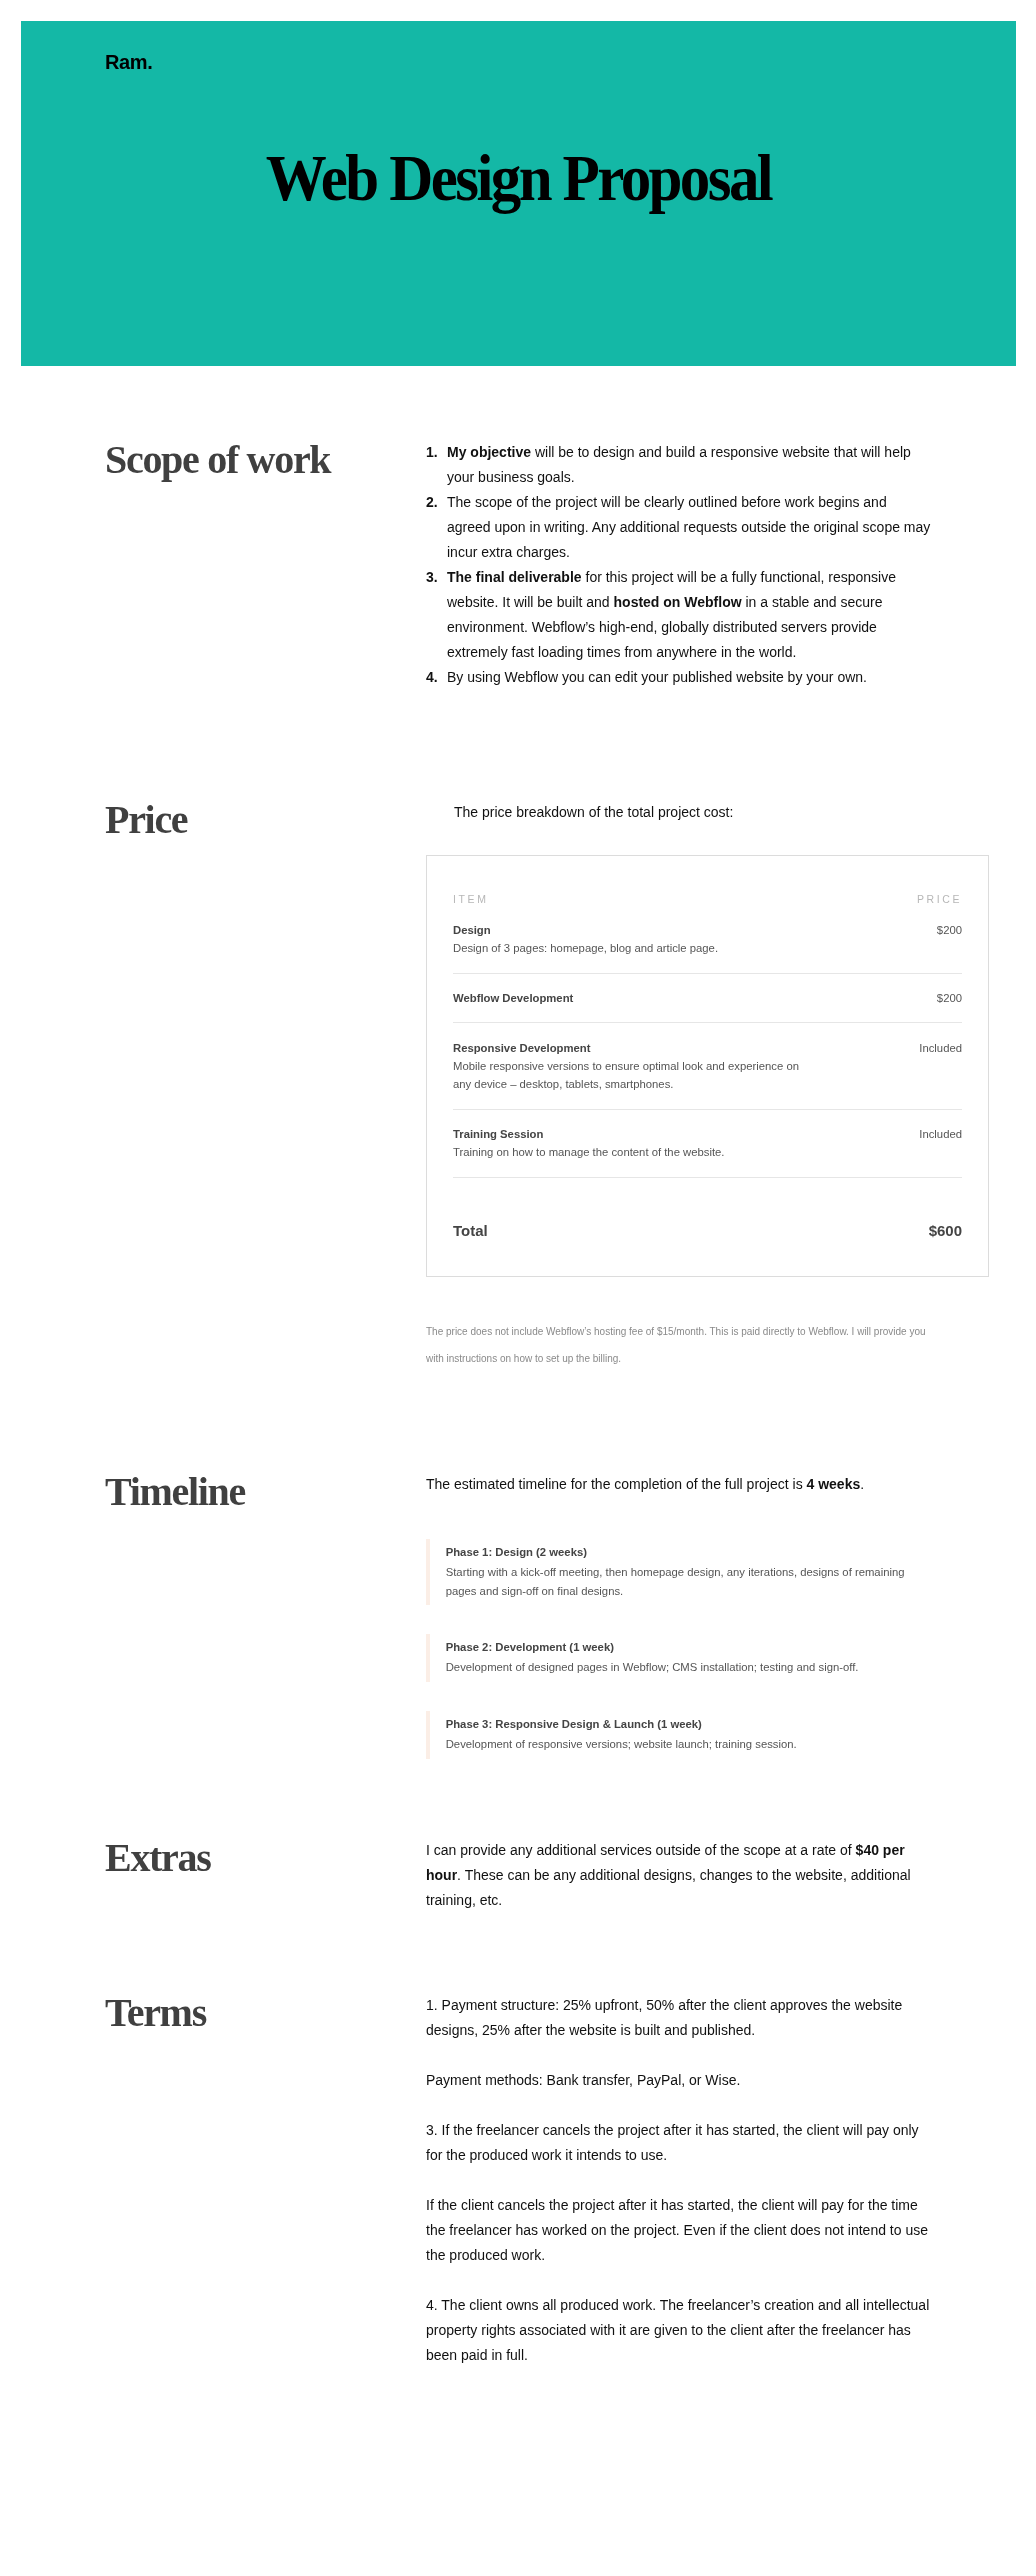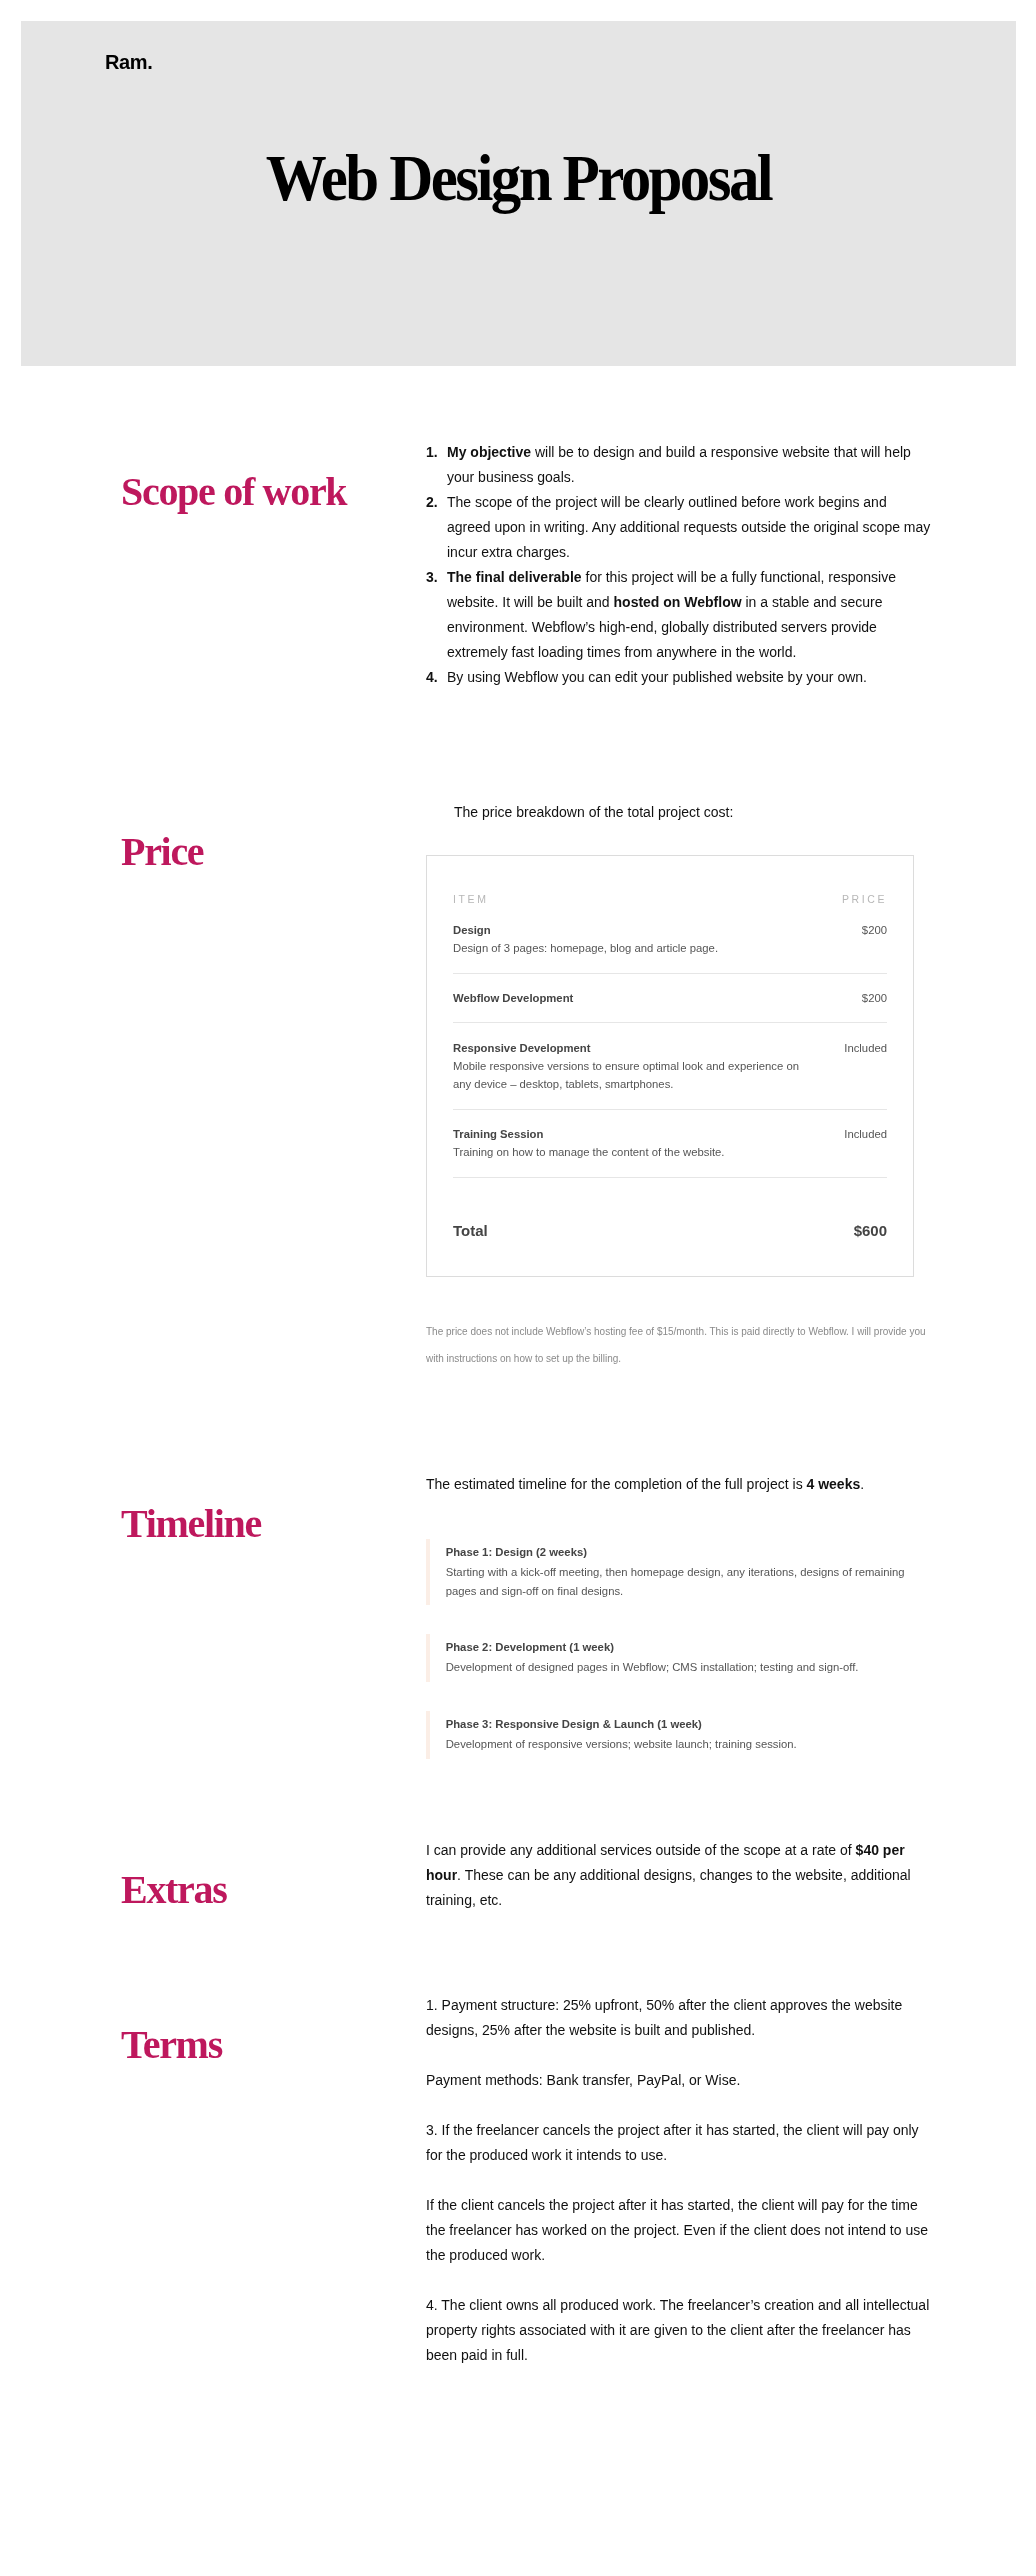--- a/index.html
+++ b/index.html
@@ -8,21 +8,21 @@
       width: 1037px;
       min-height: 2576px;
       font-family: "Liberation Sans", "DejaVu Sans", sans-serif;
       color: #111111;
       position: relative;
     }
     .hero {
       position: absolute;
       left: 21px; top: 21px;
       width: 995px; height: 345px;
-      background: #e5e5e5;
+      background: #14b8a6;
     }
     .brand {
       position: absolute;
       left: 84px; top: 30px;
       font-family: "Liberation Sans", sans-serif;
       font-weight: 700;
       font-size: 20px;
       letter-spacing: -0.4px;
       color: #000;
     }
@@ -38,48 +38,47 @@
       transform: scaleY(1.08);
     }
 
     .section {
       position: absolute;
       left: 105px;
       width: 828px;
     }
     .section-title {
       position: absolute;
-      left: 16px; top: 0;
+      left: 0; top: 0;
       width: 287px;
       font-family: "Liberation Serif", "DejaVu Serif", serif;
       font-weight: 700;
       font-size: 40px;
       letter-spacing: -1.3px;
-      color: #be185d;
+      color: #404040;
       line-height: 1;
-      margin-top: 32px;
     }
     .section-body {
       position: absolute;
       left: 321px; top: 0;
       width: 507px;
       font-size: 14px;
       line-height: 25px;
       color: #111;
     }
     .scope-list { list-style: none; }
     .scope-list li { position: relative; padding-left: 21px; }
     .scope-list li .num { position: absolute; left: 0; top: 0; font-weight: 700; }
     b { font-weight: 700; }
 
     .price-intro { line-height: 25px; margin-left: 28px; }
     .price-table {
       position: absolute;
       left: 0; top: 55px;
-      width: 488px;
+      width: 563px;
       border: 0.9px solid #dcdcdc;
       padding: 26px 26px 33px 26px;
       color: #444;
     }
     .pt-head {
       display: flex; justify-content: space-between;
       font-size: 10.5px;
       letter-spacing: 2.6px;
       color: #b7b7b7;
       font-weight: 400;

